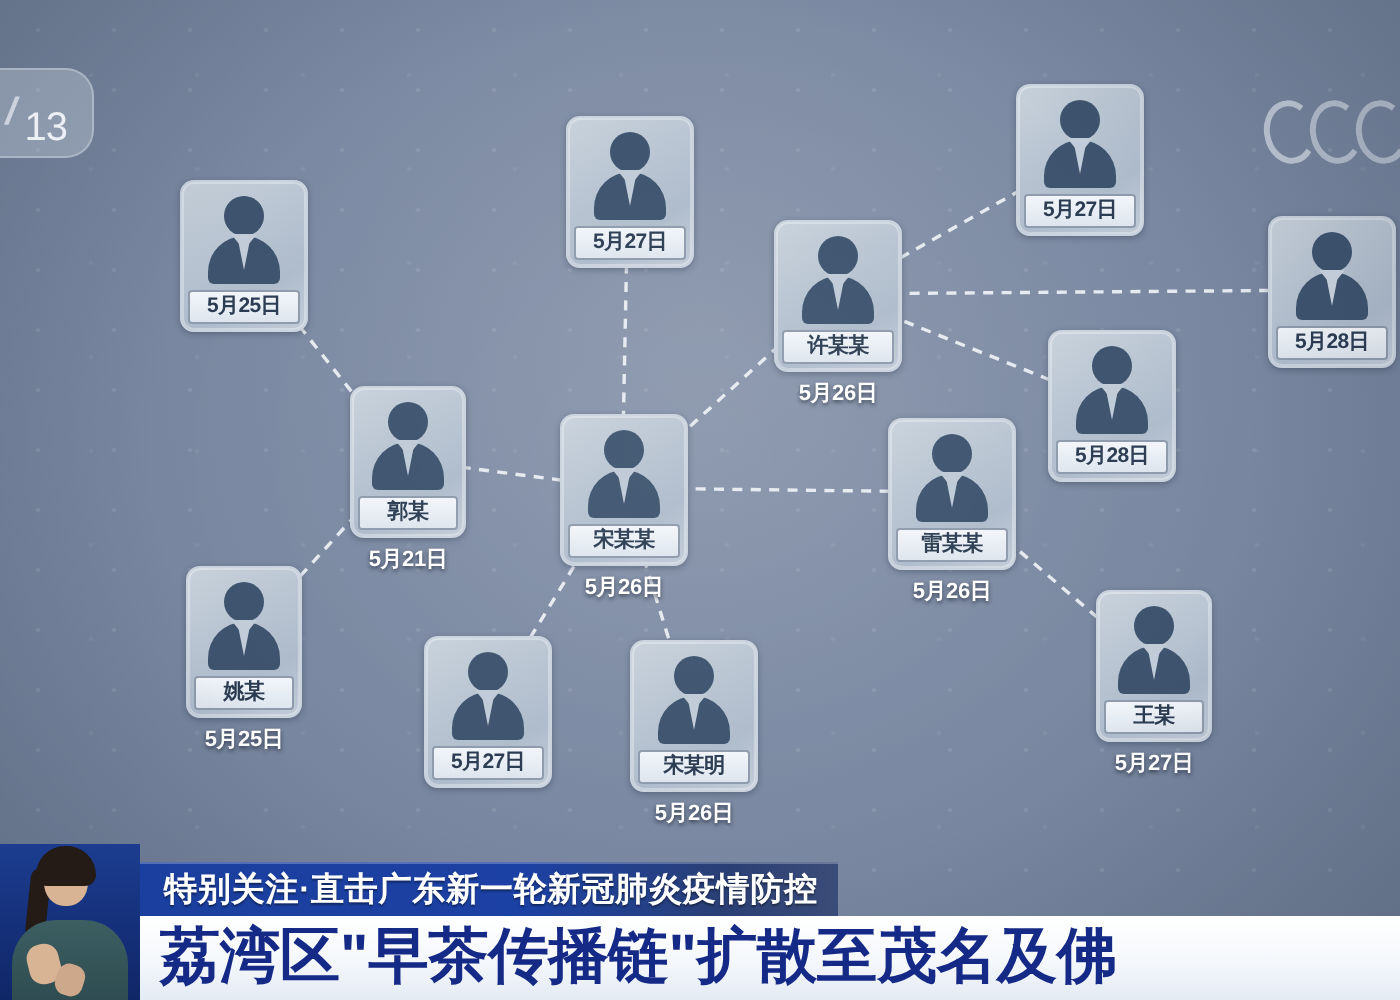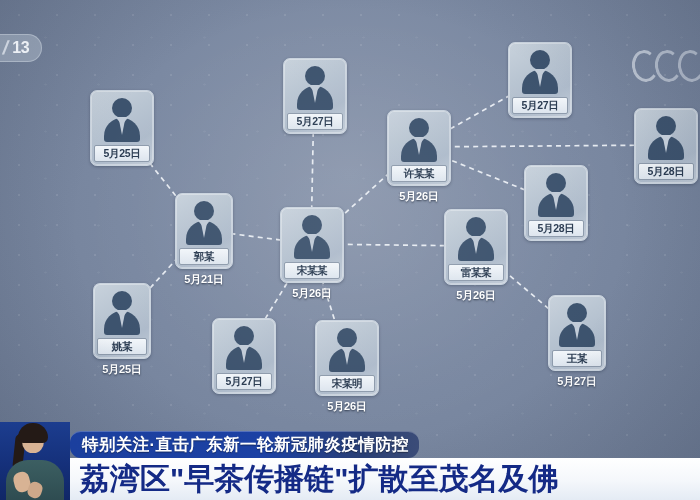--- a/index.html
+++ b/index.html
@@ -118,22 +118,23 @@
     padding:2px 12px 2px 16px;
     border-radius:14px;
     background:rgba(228,236,245,.28);
     border:1px solid rgba(240,246,252,.30);
   }
   #chan-slash{
     color:rgba(245,249,253,.62);font-size:19px;font-weight:bold;
     transform:skewX(-12deg);
   }
   #chan-num{
-    color:rgba(249,252,255,.88);font-size:16px;font-weight:bold;
+    color:rgba(249,252,255,.88);font-size:20px;font-weight:normal;
     letter-spacing:-.5px;
+    margin-top:16px;
   }
 
   
   #cctv-logo{
     position:absolute;right:-4px;top:50px;
     display:flex;align-items:center;
     opacity:.55;
     pointer-events:none;
   }
   .cc-arc{
@@ -192,21 +193,20 @@
     transform:rotate(18deg);
   }
 
   #kicker{
     position:absolute;left:70px;bottom:42px;
     height:26px;
     display:flex;align-items:center;
     padding:0 10px 0 12px;
     background:linear-gradient(90deg,#1b3f9e 0%,#1c41a4 55%,#2a3f74 84%,#3b4c78 100%);
     border-top:1px solid rgba(255,255,255,.25);
-    border-radius:11px;
   }
   #kicker-text{
     color:#ffffff;
     font-size:16.5px;
     font-weight:bold;
     letter-spacing:.4px;
     white-space:nowrap;
     text-shadow:0 1px 1px rgba(0,0,0,.4);
   }
   #headline-bar{

